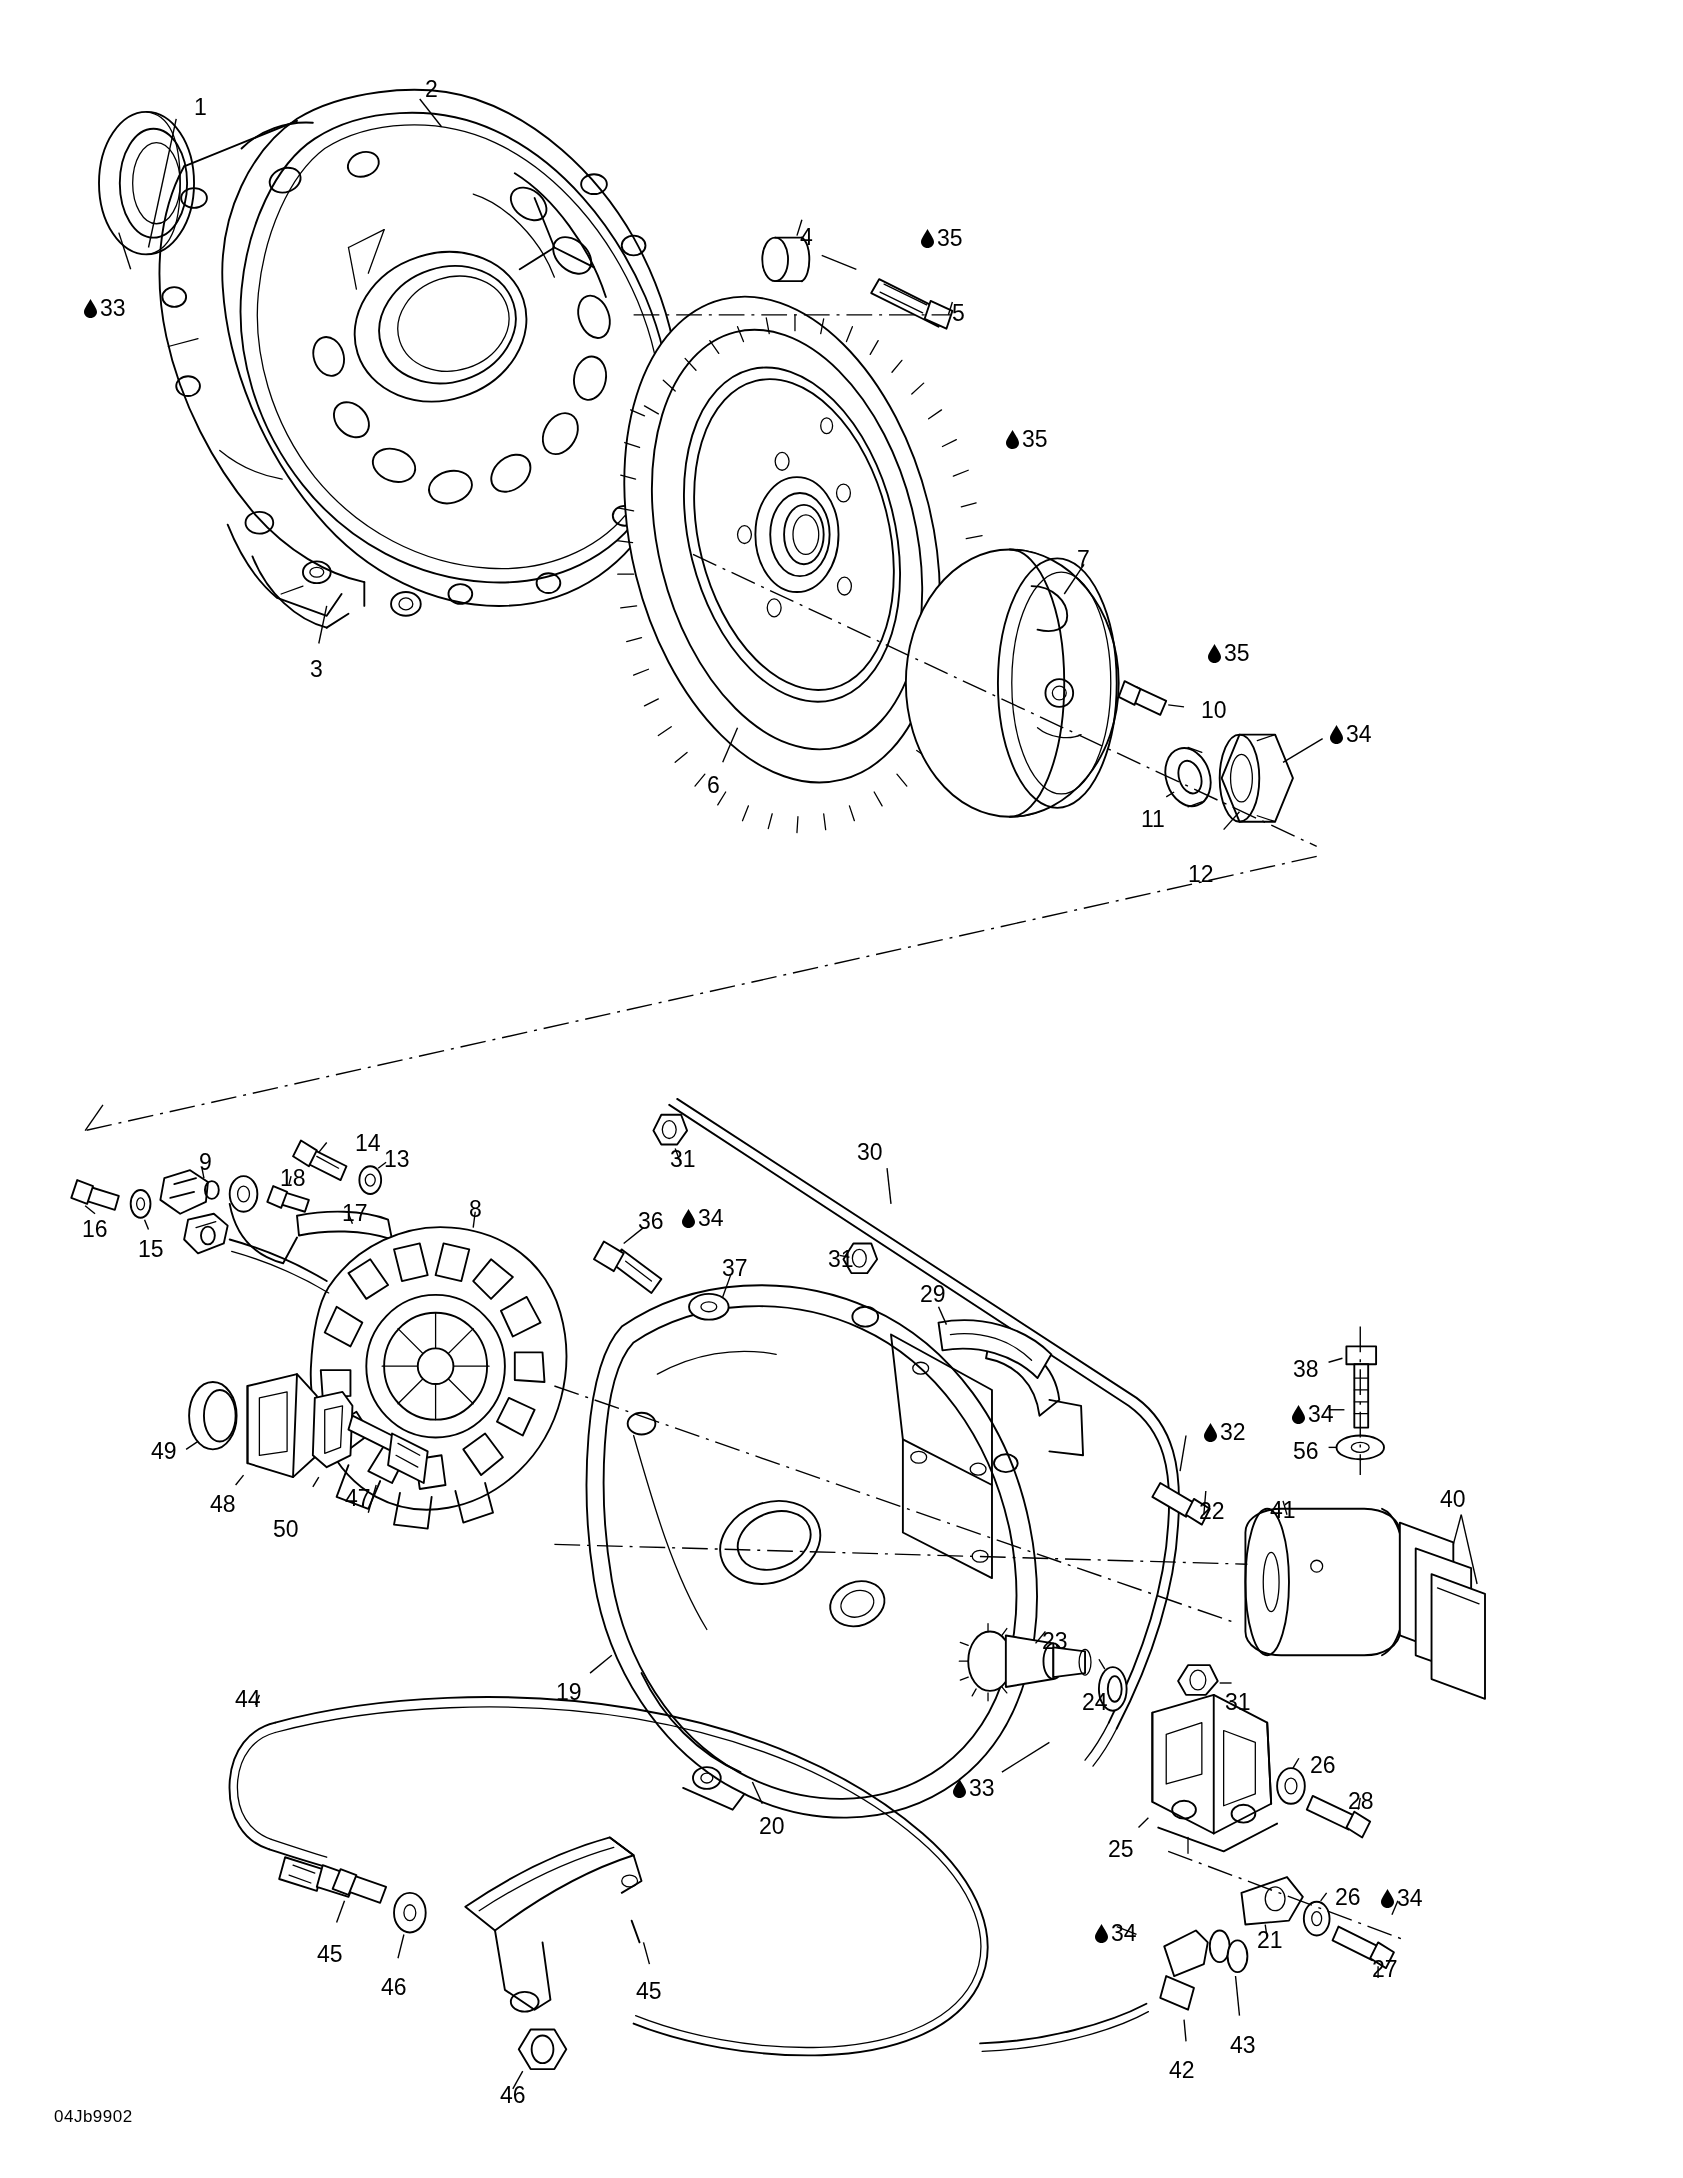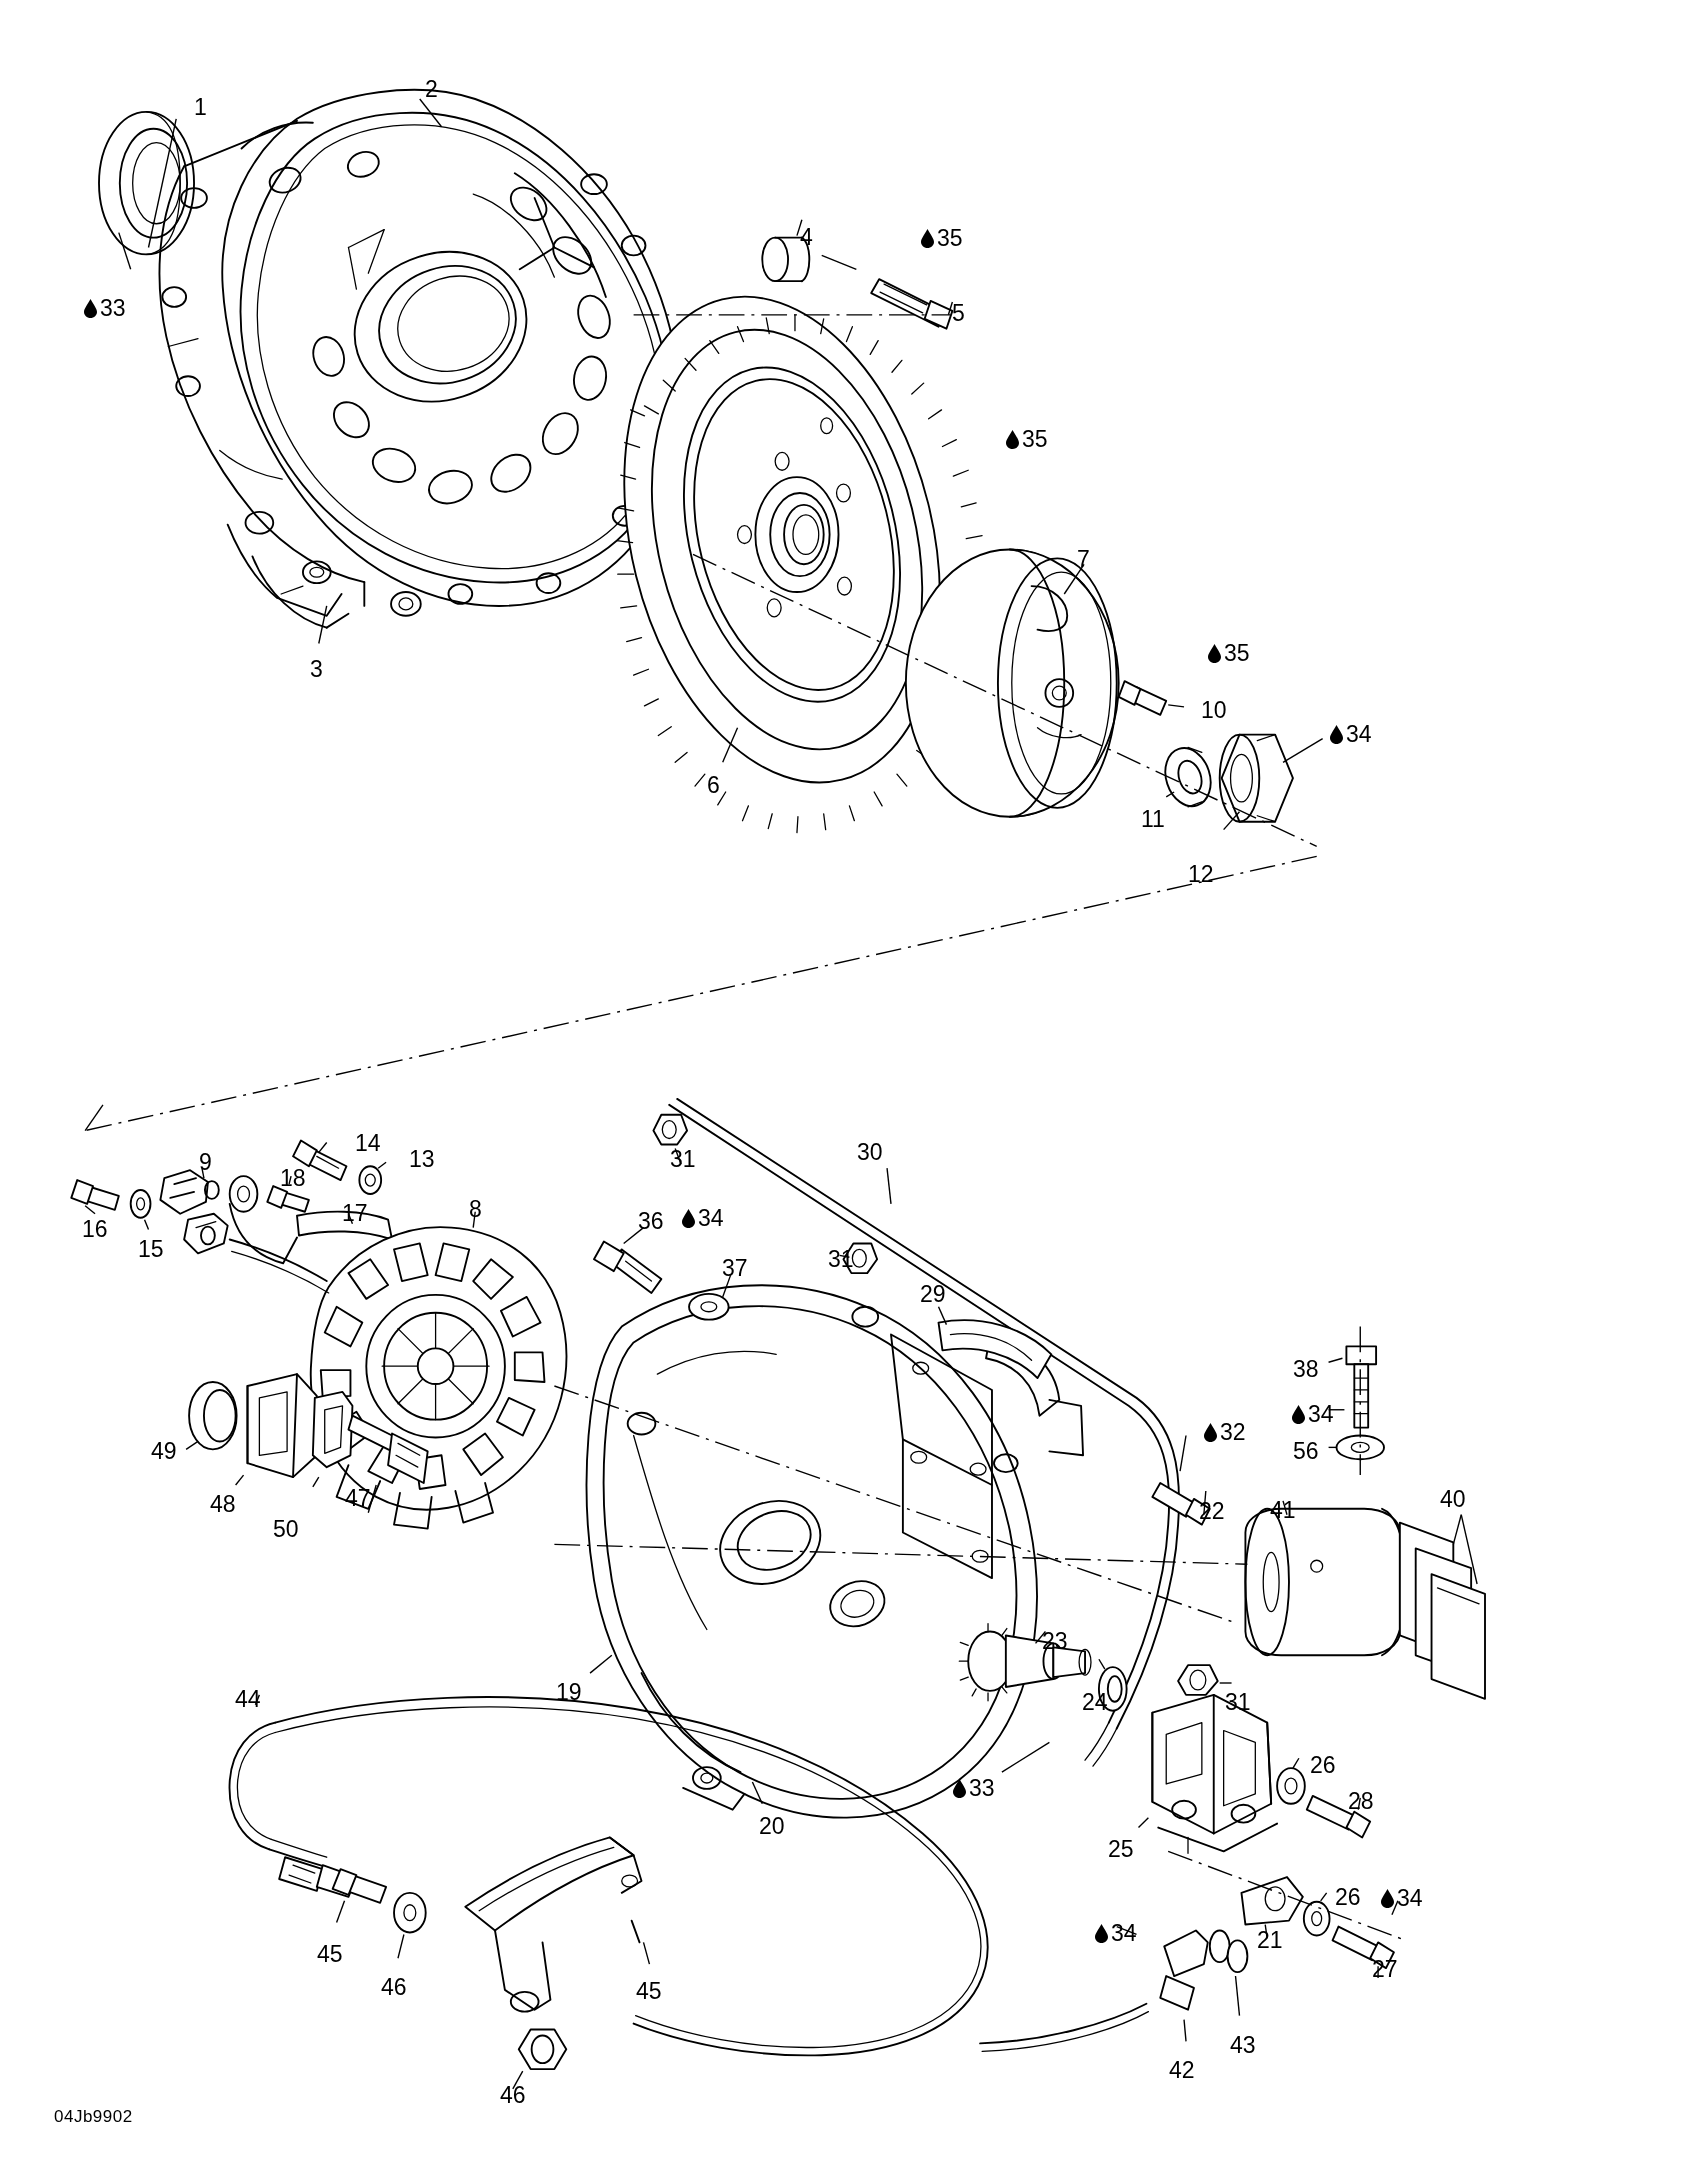--- a/index.html
+++ b/index.html
@@ -619,21 +619,21 @@
       </div>
       <div class="callout" style="left: 1201px; top: 699px; display: flex; align-items: center; gap: 3px;">
         <span>10</span>
       </div>
       <div class="callout" style="left: 1141px; top: 808px; display: flex; align-items: flex-end; gap: 3px;">
         <span>11</span>
       </div>
       <div class="callout" style="left: 1188px; top: 838px; display: flex; align-items: center; gap: 3px; margin-top: 25px;">
         <span>12</span>
       </div>
-      <div class="callout" style="left: 384px; top: 1148px; display: flex; align-items: center; gap: 3px; margin-left: 25px;">
+      <div class="callout" style="left: 384px; top: 1148px; display: flex; align-items: center; gap: 3px;">
         <span>13</span>
       </div>
       <div class="callout" style="left: 319px; top: 1132px; display: flex; align-items: center; gap: 3px; margin-left: 36px;">
         <span>14</span>
       </div>
       <div class="callout" style="left: 138px; top: 1238px; display: flex; align-items: center; gap: 3px;">
         <span>15</span>
       </div>
       <div class="callout" style="left: 82px; top: 1218px; display: flex; align-items: center; gap: 3px;">
         <span>16</span>

